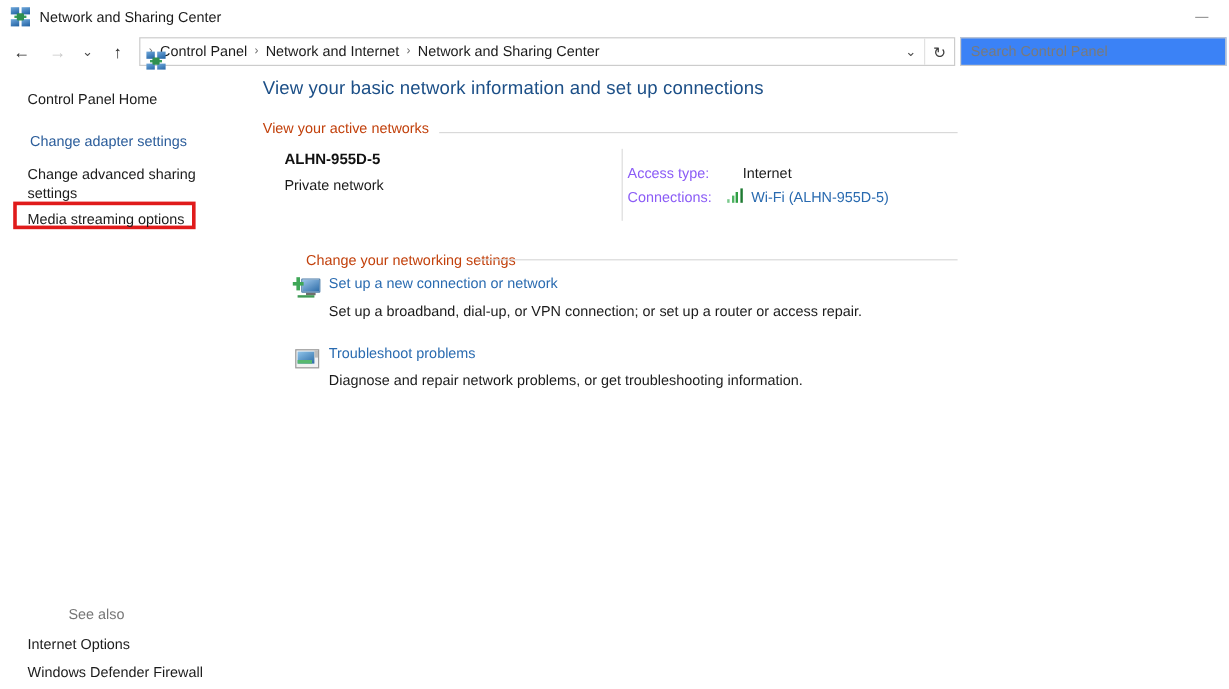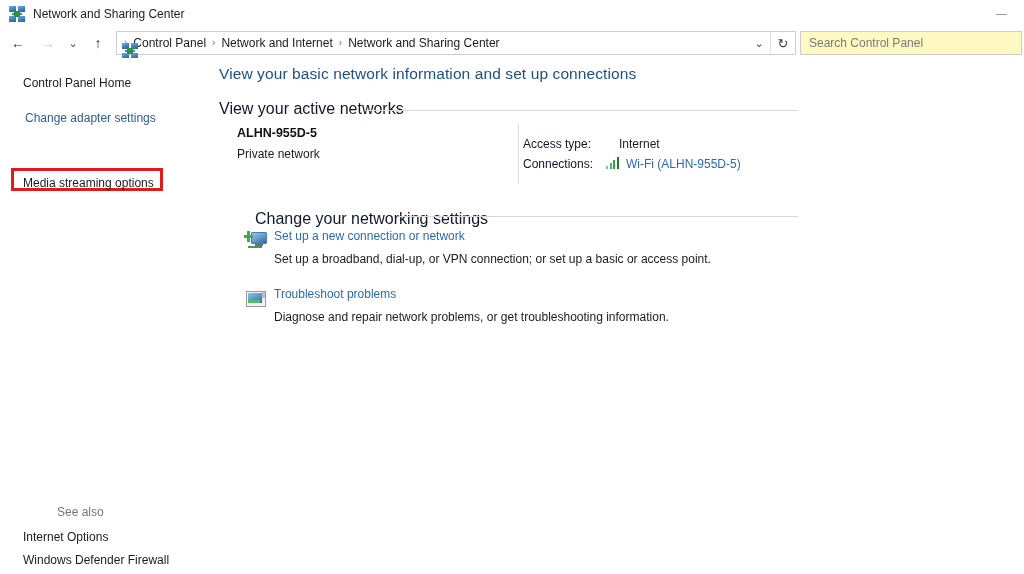--- a/index.html
+++ b/index.html
@@ -92,21 +92,21 @@
   }
   .addr-divider { width: 1px; height: 22px; background: #e2e2e2; flex: none; }
   .addr-refresh {
     width: 24px; height: 22px; flex: none;
     display: flex; align-items: center; justify-content: center;
     color: #3f3f3f; font-size: 13px;
   }
   .searchbox {
     width: 222px; height: 24px; flex: none;
     margin-left: 4px; margin-right: 2px;
-    border: 1px solid #cccccc; background: #fef9c3;
+    border: 1px solid #cccccc; background: #3b82f6;
     display: flex; align-items: center;
   }
   .searchbox input {
     border: none; outline: none; background: transparent;
     font-family: "Liberation Sans", sans-serif;
     font-size: 12px; color: #2b2b2b;
     width: 100%; padding: 0 8px;
   }
   .searchbox input::placeholder { color: #7a7a7a; }
 
@@ -151,21 +151,21 @@
   .rightpane { position: absolute; left: 218px; top: 0; width: 806px; height: 516px; }
 
   .page-heading {
     position: absolute; left: 1px; top: 7px;
     font-size: 15.5px; color: #1c4f87;
     letter-spacing: 0.1px;
   }
 
   .section-head {
     position: absolute; left: 1px;
-    font-size: 16px; color: #0f172a;
+    font-size: 12px; color: #c2410c;
     white-space: nowrap;
   }
   .section-head.s0 { top: 42px; }
   .section-head.s1 { top: 152px; margin-left: 36px; }
   .section-rule {
     position: absolute; height: 1px; background: #d9d9d9;
   }
   .section-rule.r0 { left: 148px; top: 52px; width: 432px; }
   .section-rule.r1 { left: 180px; top: 158px; width: 400px; }
 
@@ -176,21 +176,21 @@
   }
   .net-type {
     position: absolute; left: 19px; top: 89px;
     font-size: 12px; color: #1b1b1b;
   }
   .net-divider {
     position: absolute; left: 300px; top: 66px;
     width: 1px; height: 60px; background: #dcdcdc;
   }
   .net-label {
-    position: absolute; font-size: 12px; color: #0f172a; white-space: nowrap;
+    position: absolute; font-size: 12px; color: #8b5cf6; white-space: nowrap;
   }
   .net-label.lbl0 { left: 305px; top: 79px; }
   .net-label.lbl1 { left: 305px; top: 99px; }
   .net-value {
     position: absolute; left: 401px; font-size: 12px; color: #1b1b1b; white-space: nowrap;
   }
   .net-value.v0 { top: 79px; }
   .conn-row {
     position: absolute; left: 388px; top: 99px;
     display: flex; align-items: flex-start;
@@ -326,20 +326,21 @@
     <input type="text" placeholder="Search Control Panel" style="">
   </div>
 </div>
 
 <div class="content">
 
   <div class="leftpane">
     <div class="nav-link cph">Control Panel Home</div>
     <div class="highlight-link">Change adapter settings</div>
     <div class="redbox"></div>
+    <div class="nav-link cas">Change advanced sharing settings</div>
     <div class="nav-link mso">Media streaming options</div>
 
     <div class="seealso-head">See also</div>
     <div class="seealso-link l0">Internet Options</div>
     <div class="seealso-link l1">Windows Defender Firewall</div>
   </div>
 
   <div class="rightpane">
     <div class="page-heading">View your basic network information and set up connections</div>
 
@@ -368,21 +369,21 @@
     <div class="section-rule r1"></div>
 
     <div class="setting-item i0">
       <span class="setting-icon">
         <span class="icon-newconn">
           <i class="mon"></i><i class="base"></i><i class="cord"></i>
           <i class="plusv"></i><i class="plush"></i>
         </span>
       </span>
       <div class="setting-link">Set up a new connection or network</div>
-      <div class="setting-desc">Set up a broadband, dial-up, or VPN connection; or set up a basic or access point.</div>
+      <div class="setting-desc">Set up a broadband, dial-up, or VPN connection; or set up a router or access repair.</div>
     </div>
 
     <div class="setting-item i1">
       <span class="setting-icon">
         <span class="icon-trouble">
           <i class="frame"></i><i class="screen"></i><i class="wave"></i><i class="side"></i>
         </span>
       </span>
       <div class="setting-link">Troubleshoot problems</div>
       <div class="setting-desc">Diagnose and repair network problems, or get troubleshooting information.</div>

